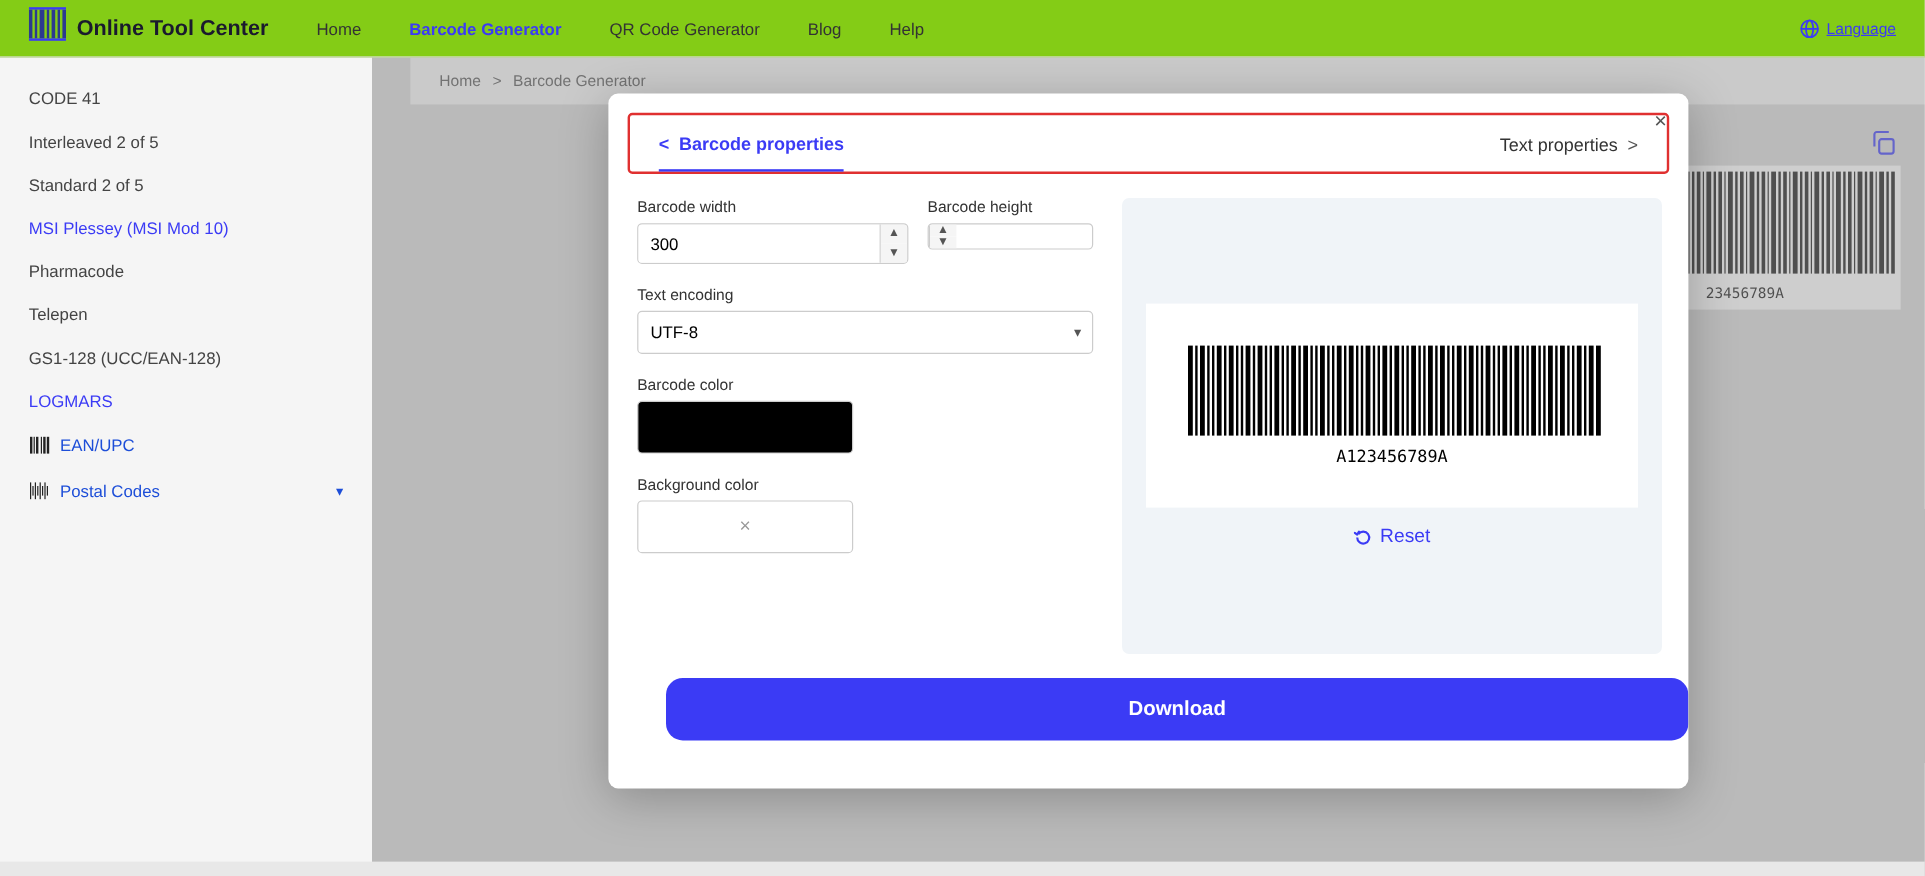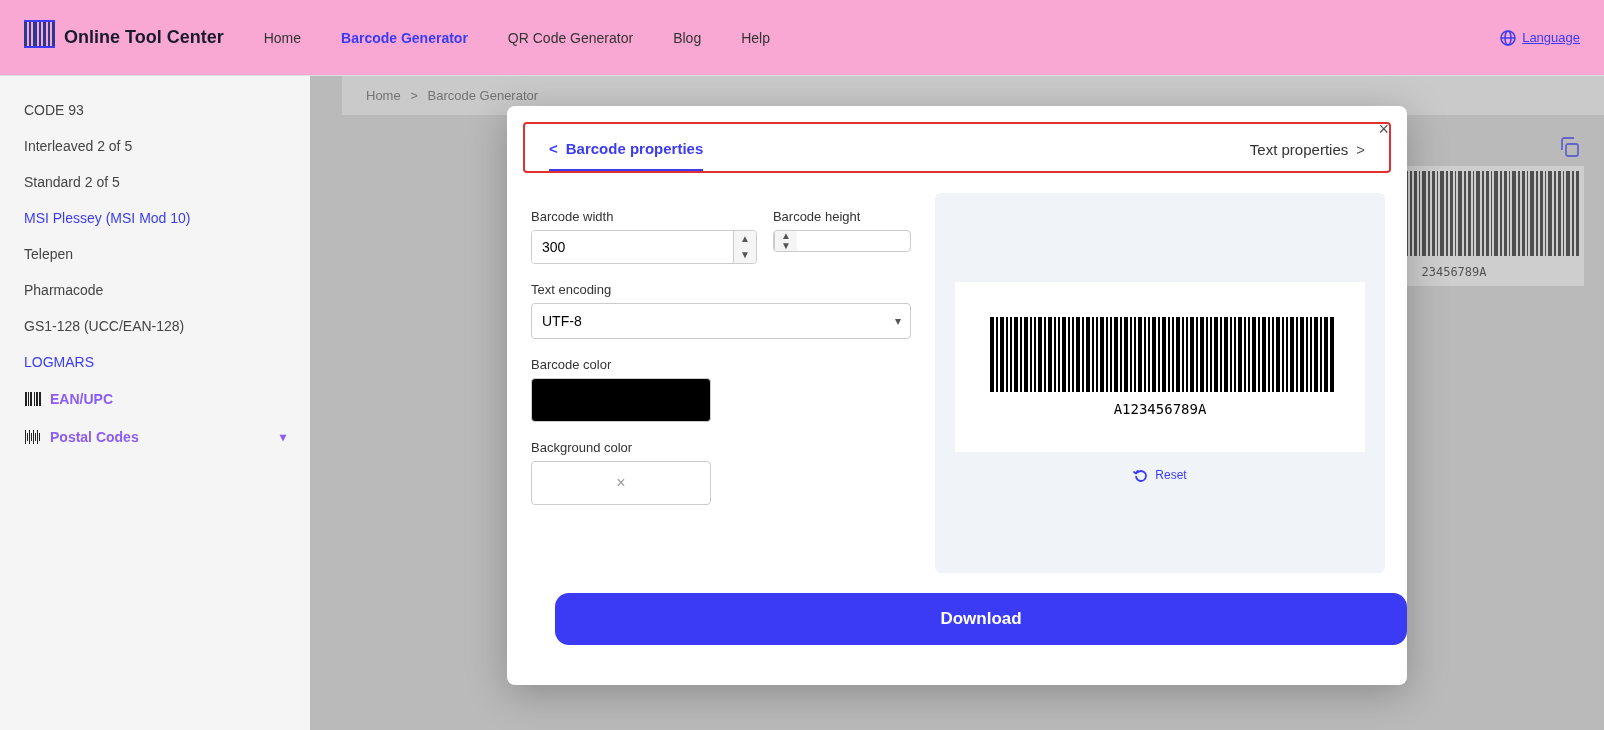--- a/index.html
+++ b/index.html
@@ -1,24 +1,24 @@
 <!DOCTYPE html>
 <html><head>
   <meta charset="utf-8">
   <style>
     * { box-sizing: border-box; margin: 0; padding: 0; }
     body { font-family: -apple-system, BlinkMacSystemFont, 'Segoe UI', sans-serif; background: #e8e8e8; min-height: 730px; overflow: hidden; }
 
     
     .header {
-      background: #f9a8d4;
+      background: #84cc16;
       display: flex;
       align-items: center;
       padding: 0 24px;
-      height: 76px;
+      height: 48px;
       border-bottom: 1px solid #e0e0e0;
       position: relative;
       z-index: 10;
     }
     .logo-area {
       display: flex;
       align-items: center;
       gap: 8px;
       margin-right: 40px;
     }
@@ -90,22 +90,22 @@
     }
     .sidebar-item.blue {
       color: #3b3bf5;
     }
     .sidebar-section-header {
       display: flex;
       align-items: center;
       gap: 8px;
       padding: 10px 24px;
       font-size: 14px;
-      font-weight: 700;
-      color: #8b5cf6;
+      font-weight: 400;
+      color: #1d4ed8;
       cursor: pointer;
     }
 
     
     .content-area {
       flex: 1;
       background: #d8d8d8;
       position: relative;
       display: flex;
       flex-direction: column;
@@ -213,21 +213,20 @@
     .modal-body {
       display: flex;
       padding: 20px 24px;
       gap: 24px;
     }
 
     
     .modal-left {
       width: 380px;
       flex-shrink: 0;
-      margin-top: 16px;
     }
     .form-group {
       margin-bottom: 18px;
     }
     .form-row {
       display: flex;
       gap: 16px;
       margin-bottom: 18px;
     }
     .form-col {
@@ -337,25 +336,26 @@
     }
 
     
     .barcode-svg {
       width: 350px;
       height: 130px;
     }
 
     .reset-btn {
       display: flex;
+      align-items: center;
       gap: 6px;
       background: none;
       border: none;
       color: #3b3bf5;
-      font-size: 12px;
+      font-size: 16px;
       cursor: pointer;
     }
 
     
     .download-btn {
       background: #3b3bf5;
       color: #fff;
       border: none;
       border-radius: 14px;
       padding: 16px;
@@ -409,26 +409,26 @@
       <ellipse cx="8" cy="8" rx="3" ry="7" stroke="#3b3bf5" stroke-width="1.5" fill="none"></ellipse>
       <line x1="1" y1="8" x2="15" y2="8" stroke="#3b3bf5" stroke-width="1.5"></line>
     </svg>
     <span>Language</span>
   </div>
 </header>
 
 <div class="main-layout">
 
   <aside class="sidebar">
-    <div class="sidebar-item">CODE 93</div>
+    <div class="sidebar-item">CODE 41</div>
     <div class="sidebar-item">Interleaved 2 of 5</div>
     <div class="sidebar-item">Standard 2 of 5</div>
     <div class="sidebar-item blue">MSI Plessey (MSI Mod 10)</div>
+    <div class="sidebar-item">Pharmacode</div>
     <div class="sidebar-item">Telepen</div>
-    <div class="sidebar-item">Pharmacode</div>
     <div class="sidebar-item">GS1-128 (UCC/EAN-128)</div>
     <div class="sidebar-item blue">LOGMARS</div>
     <div class="sidebar-section-header">
       <svg width="18" height="18" viewBox="0 0 18 18">
         <rect x="1" y="2" width="2" height="14" fill="#222"></rect>
         <rect x="4" y="2" width="1" height="14" fill="#222"></rect>
         <rect x="6" y="2" width="2" height="14" fill="#222"></rect>
         <rect x="10" y="2" width="1" height="14" fill="#222"></rect>
         <rect x="12" y="2" width="2" height="14" fill="#222"></rect>
         <rect x="15" y="2" width="2" height="14" fill="#222"></rect>

